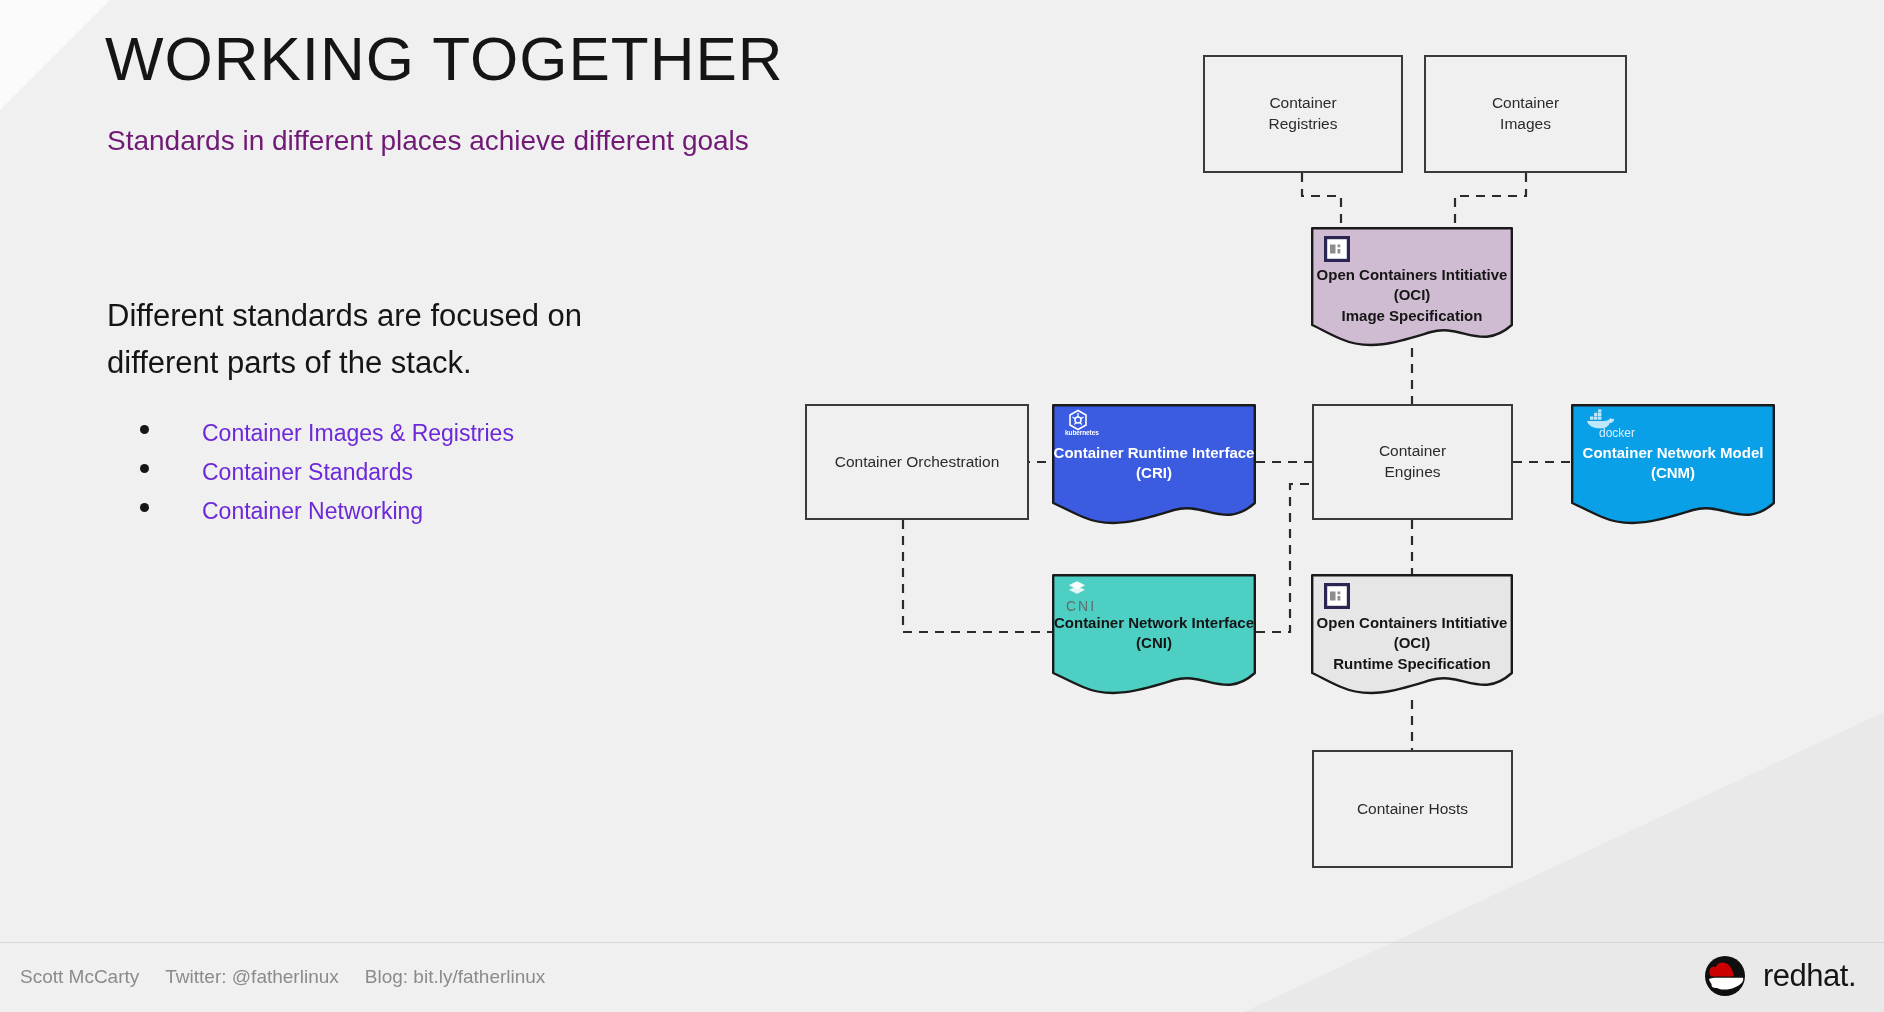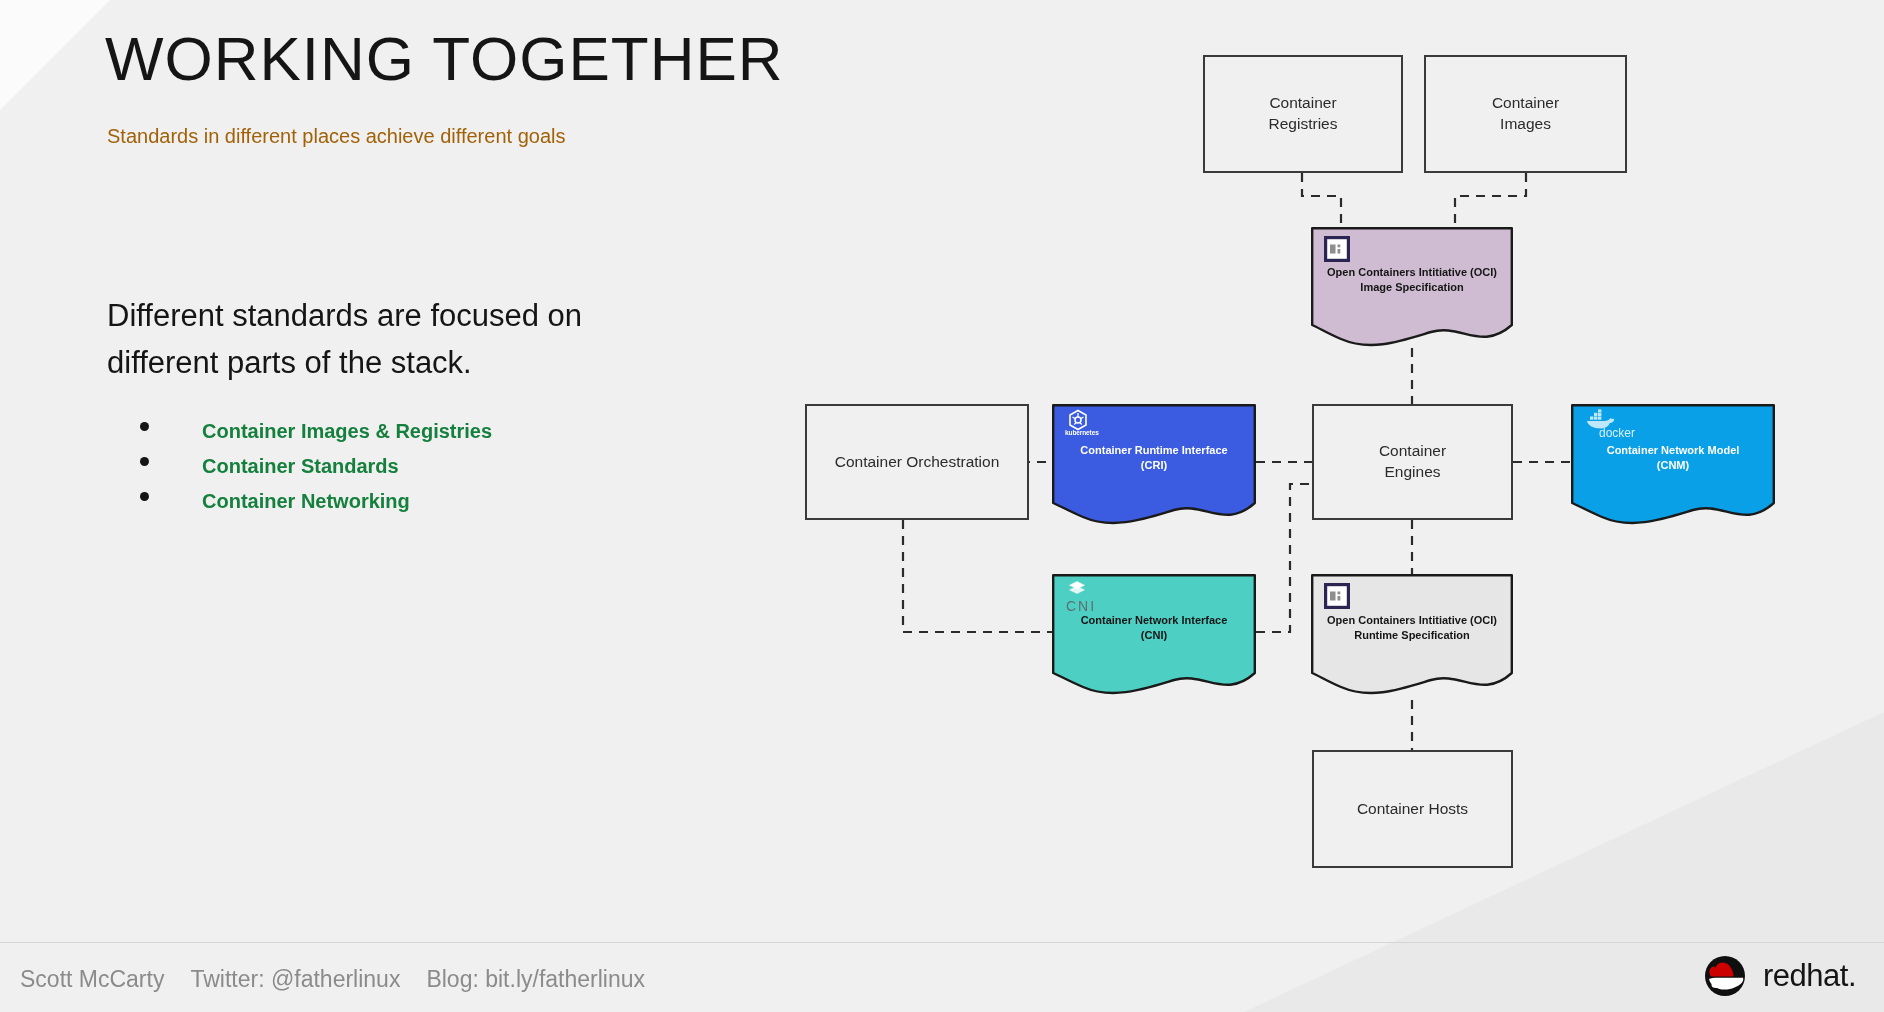--- a/index.html
+++ b/index.html
@@ -23,56 +23,56 @@
 
   
   #title {
     position:absolute; left:105px; top:26px;
     font-size:62px; font-weight:400; letter-spacing:1px;
     color:#151515; line-height:1.05;
     font-stretch:condensed;
   }
   #subtitle {
     position:absolute; left:107px; top:125px;
-    font-size:20px; color:#a16207; font-weight:400;
+    font-size:28px; color:#701a75; font-weight:400;
   }
   #lead {
     position:absolute; left:107px; top:292px;
     font-size:31px; color:#151515; line-height:1.52; max-width:650px;
   }
   #bullets { position:absolute; left:140px; top:420px; width:700px; }
   .bullet { display:flex; align-items:baseline; margin-bottom:12px; }
   .bullet-dot {
     width:9px; height:9px; border-radius:50%; background:#151515;
     margin-right:53px; flex:none; position:relative; top:-7px;
   }
-  .bullet-label { font-size:20px; color:#15803d;font-weight:bold; }
+  .bullet-label { font-size:23px; color:#6d28d9; }
 
   
   #footer-rule { position:absolute; left:0; right:0; top:942px; height:1px; background:#d6d6d6; }
   #footer { position:absolute; left:20px; top:966px; display:flex; gap:26px;
-            font-size:23px; color:#8b8b8b; }
+            font-size:19px; color:#8b8b8b; }
   #redhat-logo { position:absolute; right:28px; top:955px;
                  display:flex; align-items:center; gap:9px; }
   #rh-word { font-size:31px; letter-spacing:-0.5px; color:#151515; }
   #rh-word b { font-weight:400; }
   #rh-word span.light { font-weight:400;margin-top:16px; }
 
   
   #diagram { position:absolute; left:0; top:0; width:1884px; height:1012px;
              pointer-events:none;padding-left:37px; }
   .dg-box {
     position:absolute; border:2.2px solid #3a3a3a; background:#f0f0f0;
     display:flex; align-items:center; justify-content:center; text-align:center;
     font-size:15.5px; color:#2b2b2b; line-height:1.35;
   }
   .doc-shape { position:absolute; }
   .doc-label {
     position:absolute; left:0; right:0; text-align:center;
-    font-size:11px; font-weight:700; line-height:1.35;
+    font-size:15px; font-weight:700; line-height:1.35;
   }
   .doc-icon { position:absolute; left:13px; top:9px; }
 
   .lbl-dark { color:#151515; }
   .lbl-light { color:#ffffff; }
 </style>
 </head>
 <body>
 
 <div id="corner-mark">

